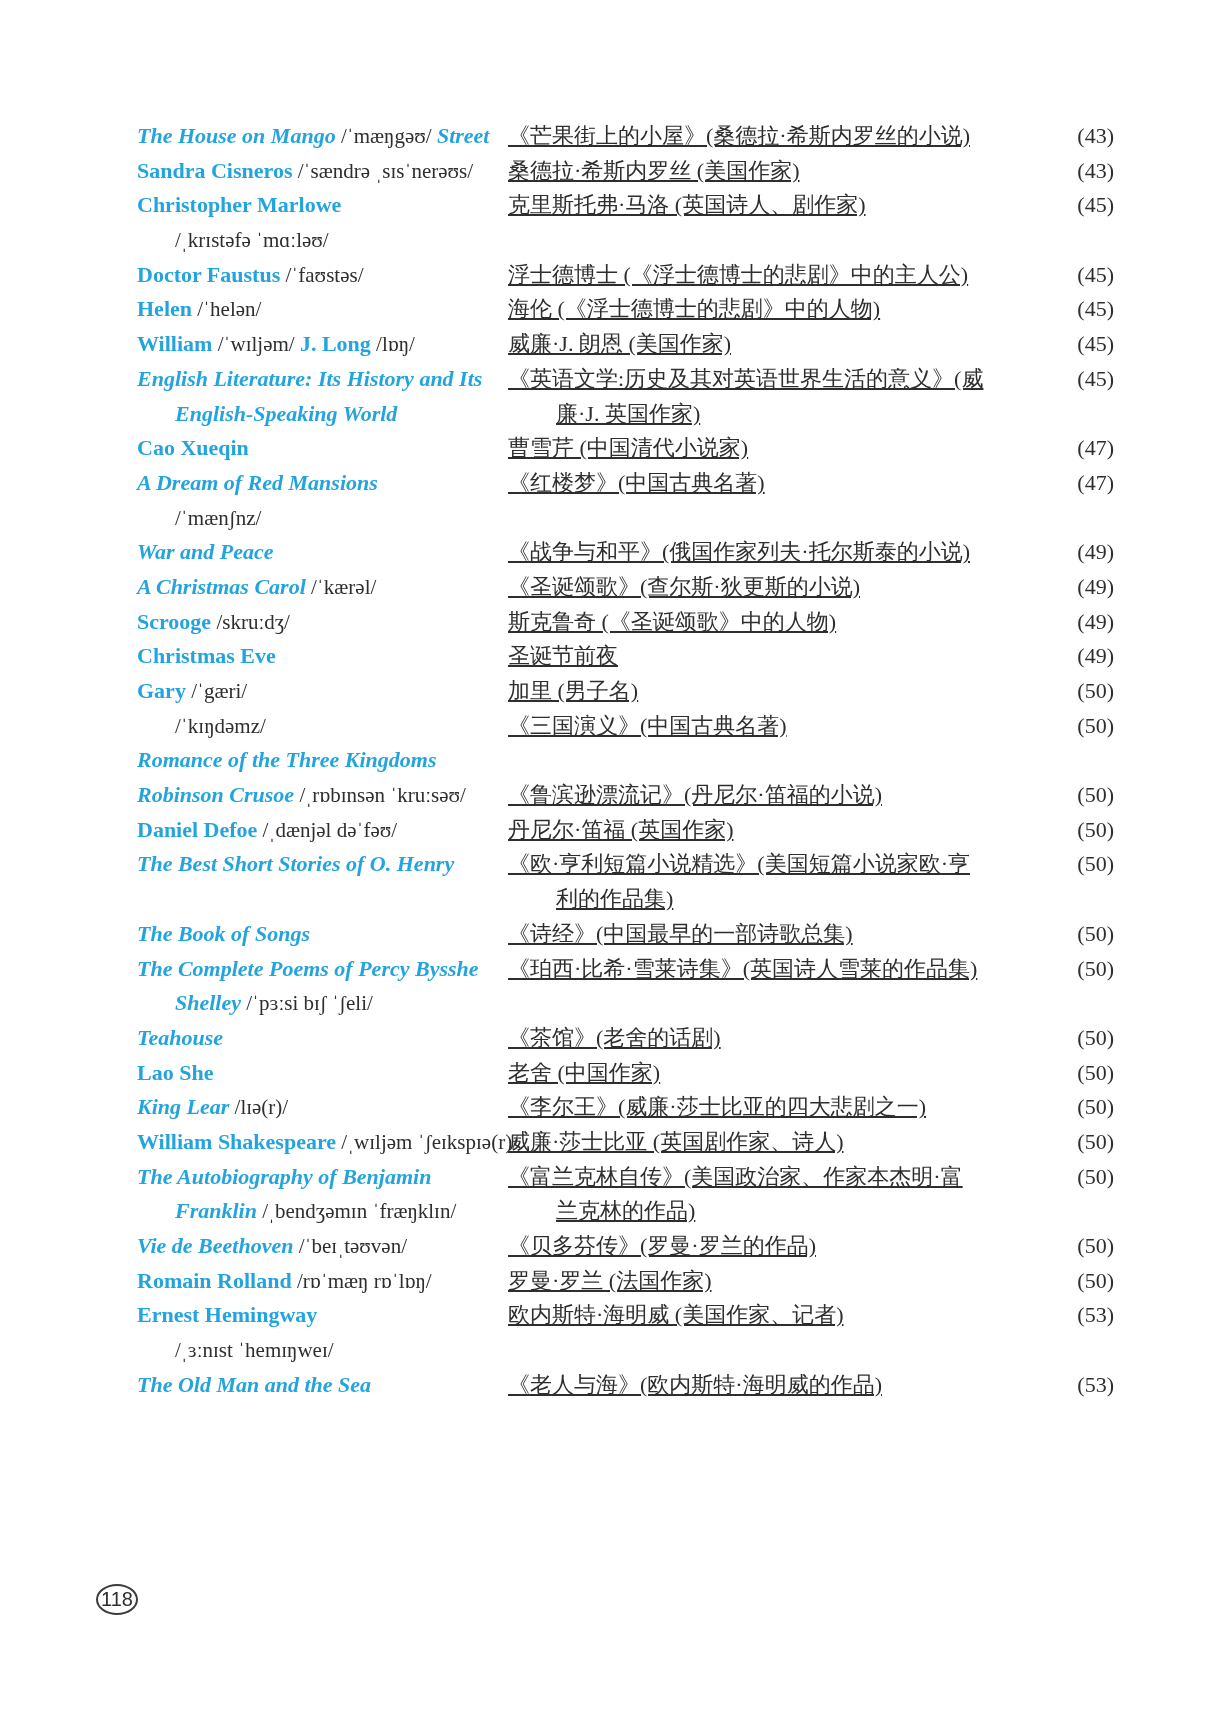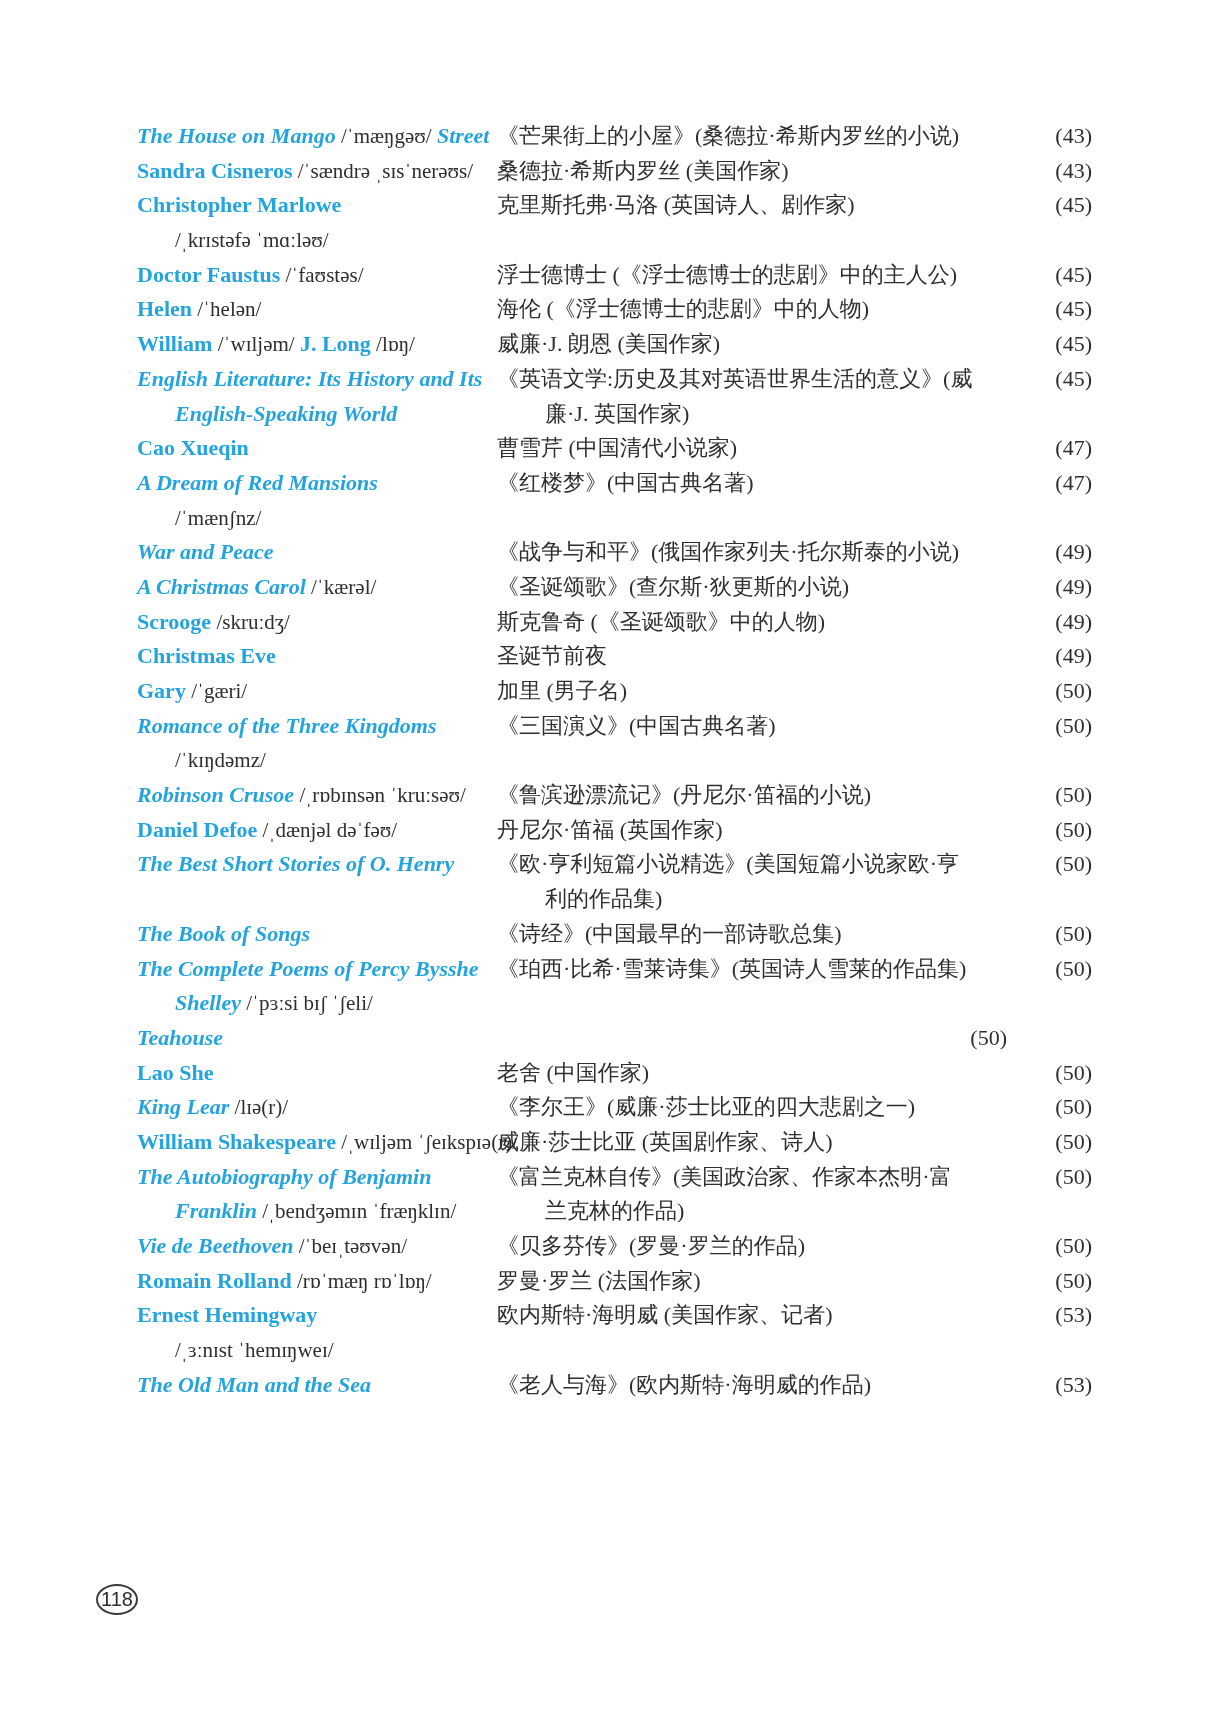--- a/index.html
+++ b/index.html
@@ -20,20 +20,21 @@
   .entries {
     position: absolute;
     top: 119px;
     left: 137px;
     width: 955px;
   }
   .entry {
     display: grid;
     grid-template-columns: 360px 510px 85px;
     align-items: start;
+    gap: 11px;
   }
   .line {
     height: 34.7px;
     line-height: 34.7px;
     white-space: nowrap;
   }
   .indent-en { padding-left: 38px; }
   .indent-zh { padding-left: 48px; }
   .seg-title, .seg-name {
     color: #24a4de;
@@ -43,20 +44,21 @@
   .seg-title { font-style: italic; }
   .seg-phon {
     color: #2e2e2e;
     font-size: 21px;
     font-weight: normal;
     font-style: normal;
   }
   .col-zh .line {
     color: #2e2e2e;
     font-size: 22px;
+    text-decoration: underline;
   }
   .col-page {
     text-align: right;
     color: #2e2e2e;
     font-size: 22px;
   }
   .col-page .line { height: 34.7px; line-height: 34.7px; }
   .page-number-badge {
     position: absolute;
     left: 96px;
@@ -232,22 +234,22 @@
         </div>
         <div class="col-zh">
           <div class="line">加里 (男子名)</div>
         </div>
         <div class="col-page">
           <div class="line">(50)</div>
         </div>
       </div>
       <div class="entry">
         <div class="col-en">
+          <div class="line indent-en"><span class="seg-phon">/ˈkɪŋdəmz/</span></div>
           <div class="line"><span class="seg-title">Romance of the Three Kingdoms</span></div>
-          <div class="line indent-en"><span class="seg-phon">/ˈkɪŋdəmz/</span></div>
         </div>
         <div class="col-zh">
           <div class="line">《三国演义》(中国古典名著)</div>
         </div>
         <div class="col-page">
           <div class="line">(50)</div>
         </div>
       </div>
       <div class="entry">
         <div class="col-en">
@@ -302,20 +304,23 @@
         <div class="col-zh">
           <div class="line">《珀西·比希·雪莱诗集》(英国诗人雪莱的作品集)</div>
         </div>
         <div class="col-page">
           <div class="line">(50)</div>
         </div>
       </div>
       <div class="entry">
         <div class="col-en">
           <div class="line"><span class="seg-title">Teahouse</span></div>
+        </div>
+        <div class="col-zh">
+          <div class="line">《茶馆》(老舍的话剧)</div>
         </div>
         <div class="col-page">
           <div class="line">(50)</div>
         </div>
       </div>
       <div class="entry">
         <div class="col-en">
           <div class="line"><span class="seg-name">Lao She</span></div>
         </div>
         <div class="col-zh">

